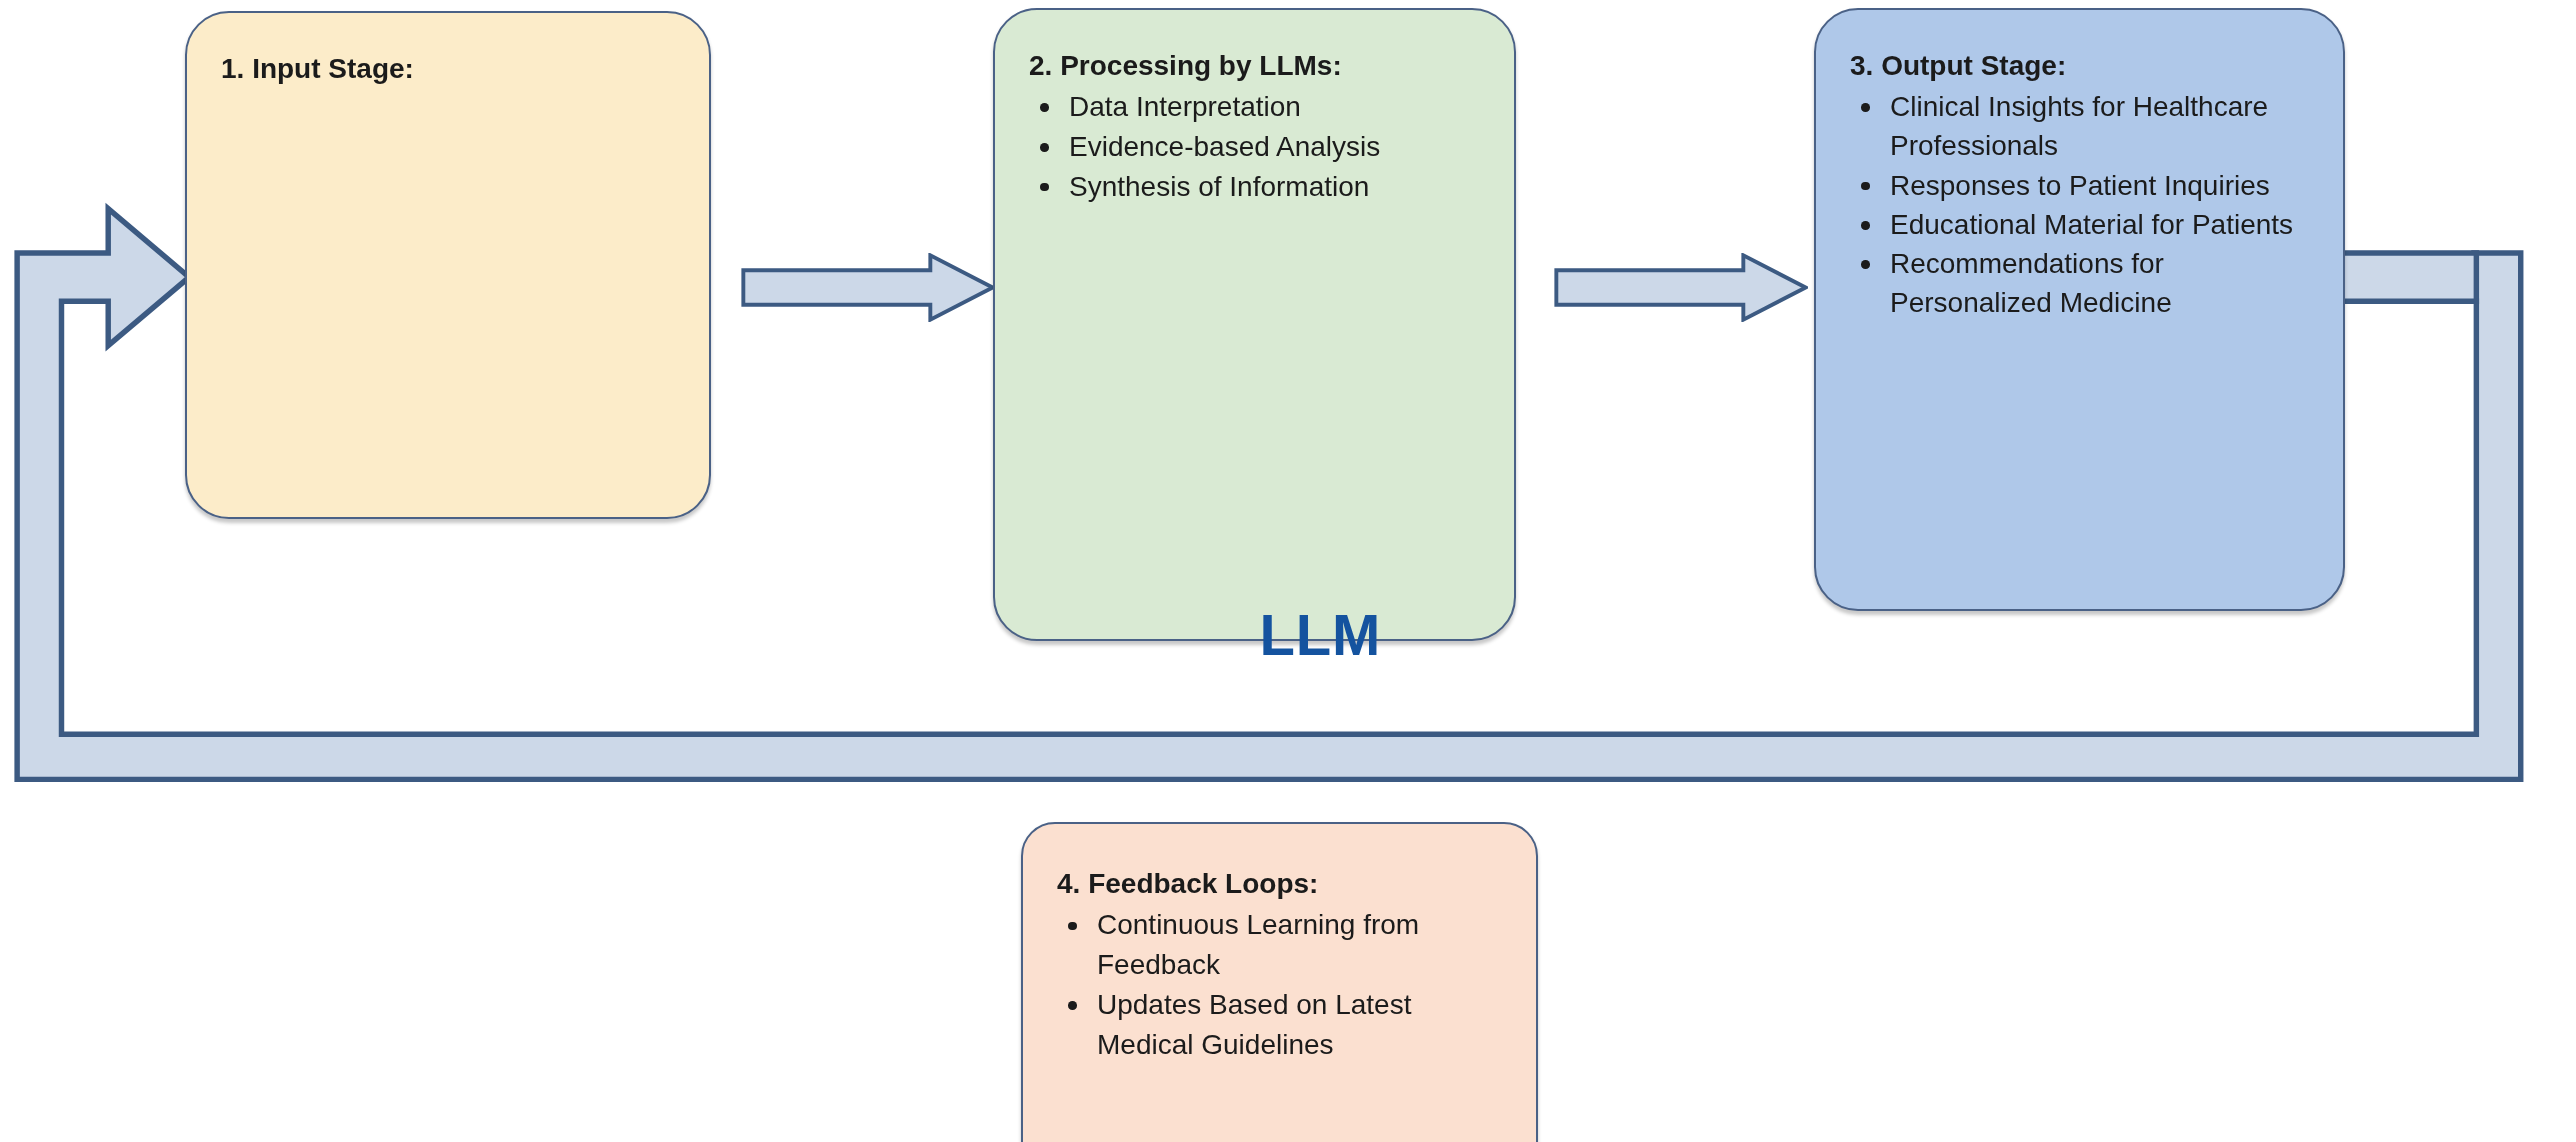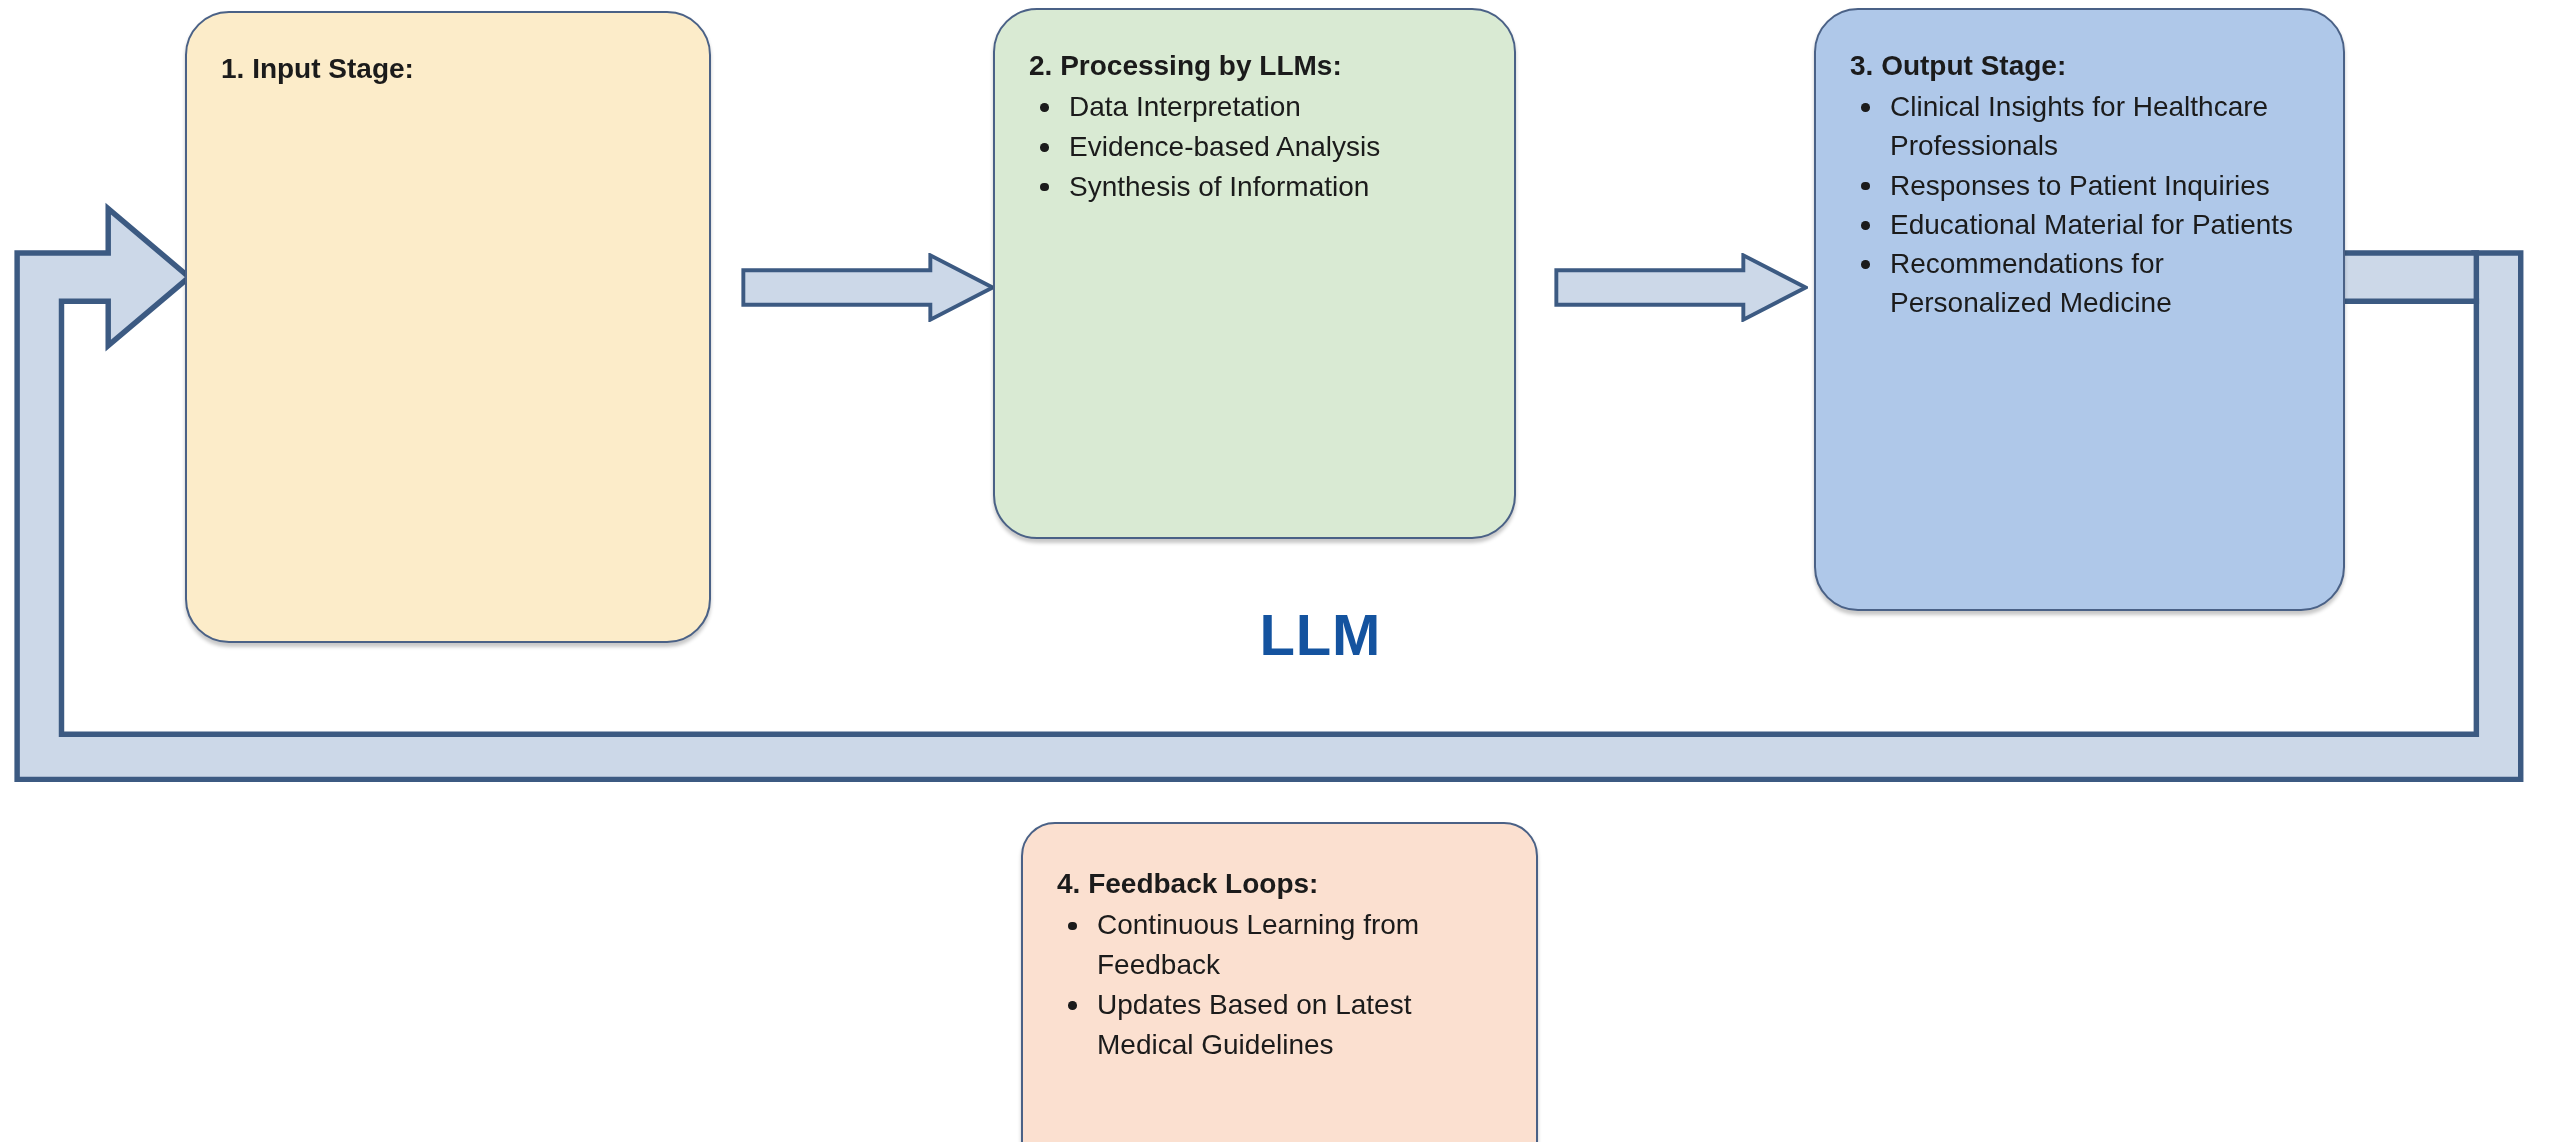--- a/index.html
+++ b/index.html
@@ -44,25 +44,25 @@
     left:11px;
     top:.58em;
     width:8.6px;
     height:8.6px;
     border-radius:50%;
     background:#1b1b1b;
   }
 
   
   #node-input{
-    left:185px;  top:11px;  width:526px;  height:632px;
+    left:185px;  top:11px;  width:526px;  height:508px;
     background:#fcecc9;
   }
   #node-processing{
-    left:993px; top:7.8px;  width:523px;  height:531px;
+    left:993px; top:7.8px;  width:523px;  height:633px;
     background:#d9ead3;
   }
   #node-output{
     left:1814px; top:7.8px;  width:531px;  height:603px;
     background:#afc8e9;
   }
   #node-feedback{
     left:1021px; top:822px; width:517px; height:373px;
     background:#fbe0d0;
     border-radius:34px;

